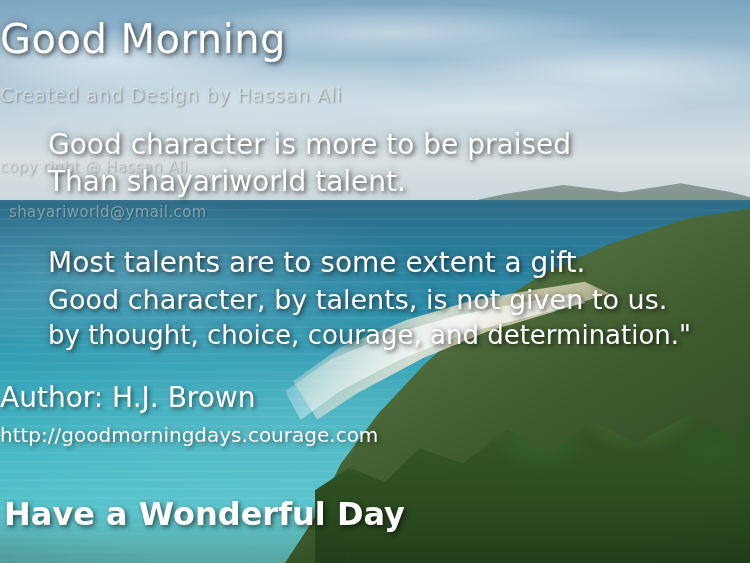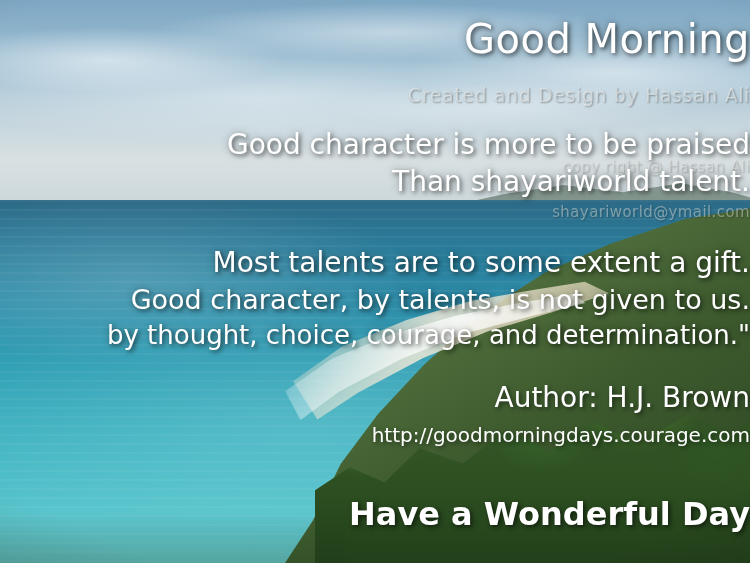--- a/index.html
+++ b/index.html
@@ -124,21 +124,21 @@
   }
   .vignette {
     position: absolute; inset: 0;
     background: radial-gradient(ellipse 120% 110% at 50% 45%, rgba(0,0,0,0) 55%, rgba(0,0,0,.28) 100%);
   }
 
   
   .overlay {
     position: absolute;
     inset: 0;
-    text-align: right;
+    text-align: left;
     color: #ffffff;
   }
   .title {
     position: absolute;
     left: 0; right: 0; top: 16px;
     font-family: "DejaVu Sans", sans-serif;
     font-size: 40px;
     font-weight: 400;
     letter-spacing: .5px;
     text-shadow: 2px 2px 4px rgba(0,0,0,.55), 0 0 10px rgba(0,0,0,.35);
@@ -153,21 +153,21 @@
   }
   .watermark {
     position: absolute;
     left: 0; right: 0;
     color: rgba(240,240,235,.42);
     font-size: 15px;
     letter-spacing: .4px;
     text-shadow: 1px 1px 2px rgba(0,0,0,.28);
   }
   .wm1 { top: 158px; }
-  .wm2 { top: 203px; }
+  .wm2 { top: 203px; padding-left: 9px; }
 
   .quote {
     position: absolute;
     left: 0; right: 0;
     top: 126px;
     line-height: 1.33;
   }
   .quote .line {
     display: block;
     font-size: 28px;

